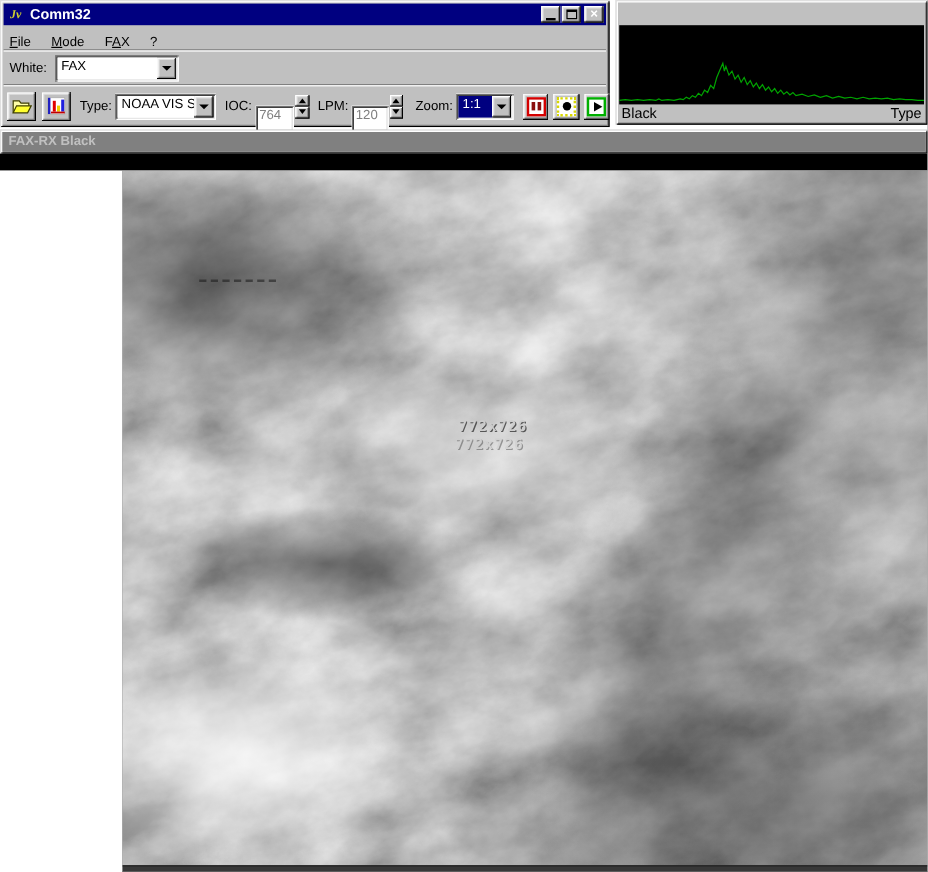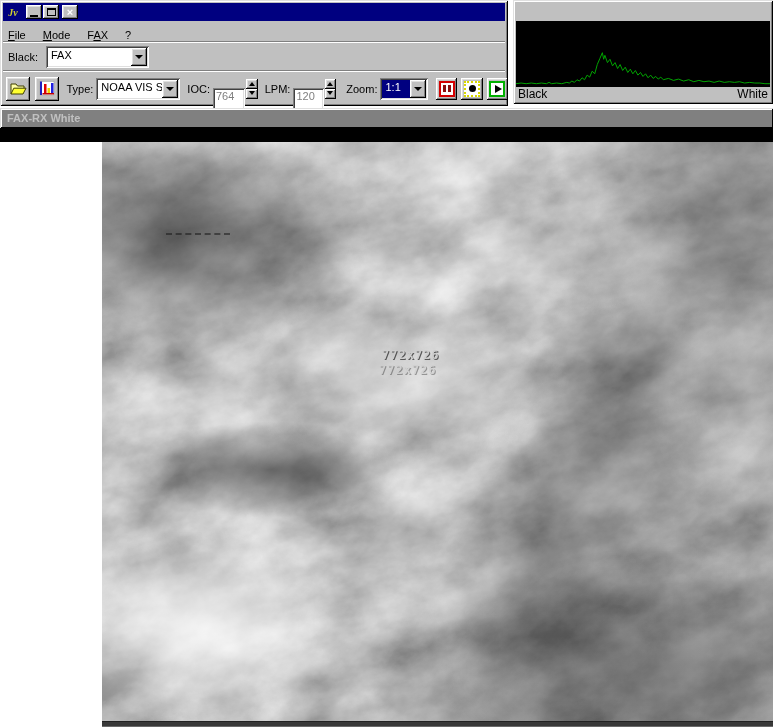--- a/index.html
+++ b/index.html
@@ -130,20 +130,21 @@
     position:absolute; left:0; bottom:0; width:100%; height:6px; background:#383838;
     box-shadow: inset 0 -1px 0 #6a6a6a, inset 0 1px 0 #222;
   }
 </style>
 </head>
 <body>
 
 <div id="comm32" class="win">
   <div class="titlebar">
     <span class="app-icon">Jv</span>
+    <span class="caption">Comm32</span>
     <span class="tbtn btn3d">
         <span class="glyph-min"></span>
       </span>
     <span class="tbtn btn3d">
         <span class="glyph-max"></span>
       </span>
     <span class="tbtn btn3d" style="margin-left:3px;">
         <span class="glyph-close">×</span>
       </span>
   </div>
@@ -151,21 +152,21 @@
   <div class="menubar">
     <span class="menu-item"><u>F</u><span>ile</span></span>
     <span class="menu-item"><u>M</u><span>ode</span></span>
     <span class="menu-item"><span>F</span><u>A</u><span>X</span></span>
     <span class="menu-item"><span>?</span></span>
   </div>
 
   <div class="hr"></div>
 
   <div class="mode-row">
-    <span class="mode-label">Black:</span>
+    <span class="mode-label">White:</span>
     <div id="mode-combo" class="combo sunken">
       <span class="val">FAX</span>
       <span class="cbtn btn3d">
           <span class="arr-down"></span>
         </span>
     </div>
   </div>
 
   <div class="hr"></div>
 
@@ -245,27 +246,27 @@
 </div>
 
 <div id="spectrum-win" class="win">
   <div id="spectrum-plot">
     <svg viewBox="0 0 100 100" preserveAspectRatio="none">
       <polyline fill="none" stroke-width="1" vector-effect="non-scaling-stroke" points="0,95 2,94 4,95 6,94 8,95 10,94 12,95 13,93 14,95 16,94 18,95 20,93 21,94 22,91 23,93 24,89 25,91 26,86 27,89 28,82 29,85 30,76 31,80 32,66 33,57 34,48 34.5,58 35,52 36,63 37,58 38,68 39,63 40,72 41,66 42,75 43,70 44,78 45,73 46,80 47,75 48,82 49,78 50,84 51,80 52,86 53,82 54,87 55,84 56,88 57,85 58,89 60,87 62,90 64,88 66,91 68,89 70,92 72,90 74,92 76,91 78,93 80,91 82,93 84,92 86,93 88,92 90,94 92,93 94,94 96,94 98,95 100,95" stroke="#00A400"></polyline>
     </svg>
   </div>
   <div class="spec-labels">
     <span>Black</span>
-    <span>White</span>
+    <span>Type</span>
   </div>
 </div>
 
 <div id="faxrx-bar" class="win">
   <div id="faxrx-title">
-    <span>FAX-RX White</span>
+    <span>FAX-RX Black</span>
   </div>
 </div>
 <div id="faxrx-client"></div>
 
 <div id="fax-image">
   <svg class="clouds" viewBox="0 0 671 585" preserveAspectRatio="none">
     <defs>
       <filter id="cloudf" x="-20%" y="-20%" width="140%" height="140%">
         <feTurbulence type="fractalNoise" baseFrequency="0.011 0.017" numOctaves="6" seed="11" stitchTiles="stitch" result="n"></feTurbulence>
         <feColorMatrix in="n" type="saturate" values="0" result="g"></feColorMatrix>

